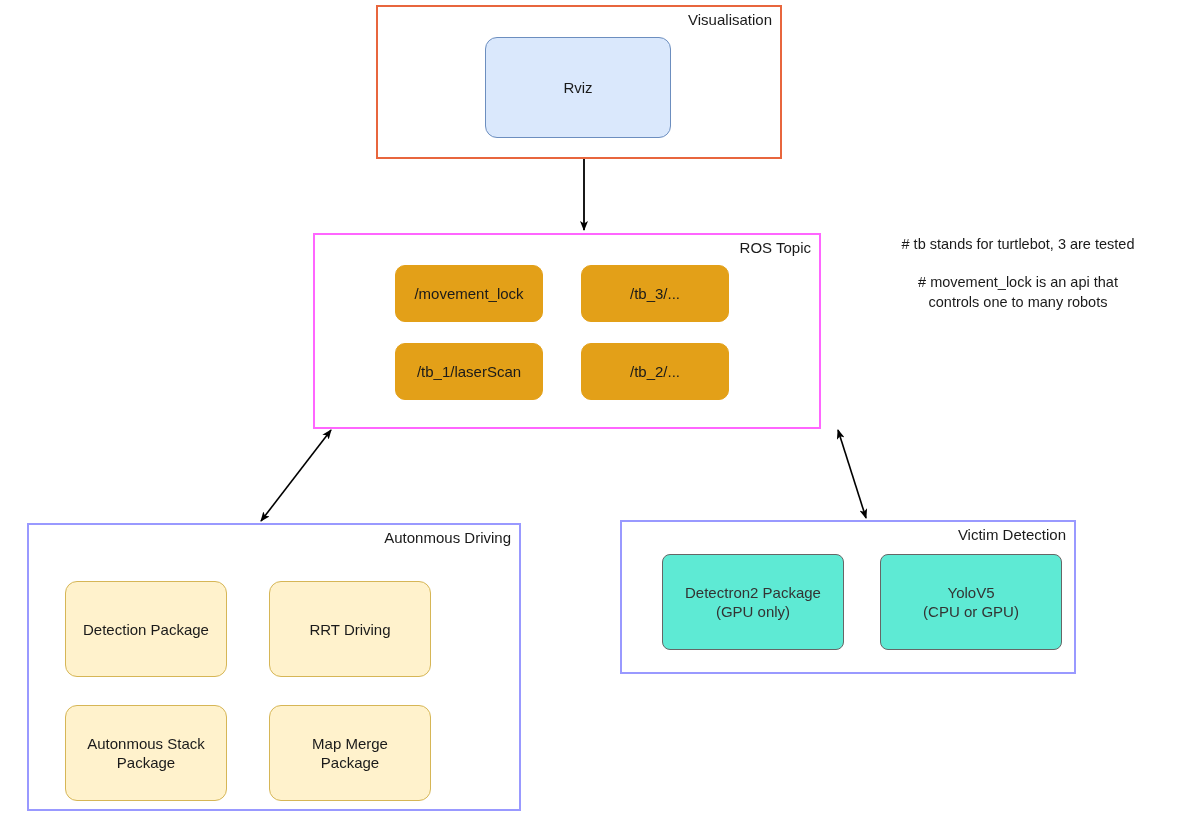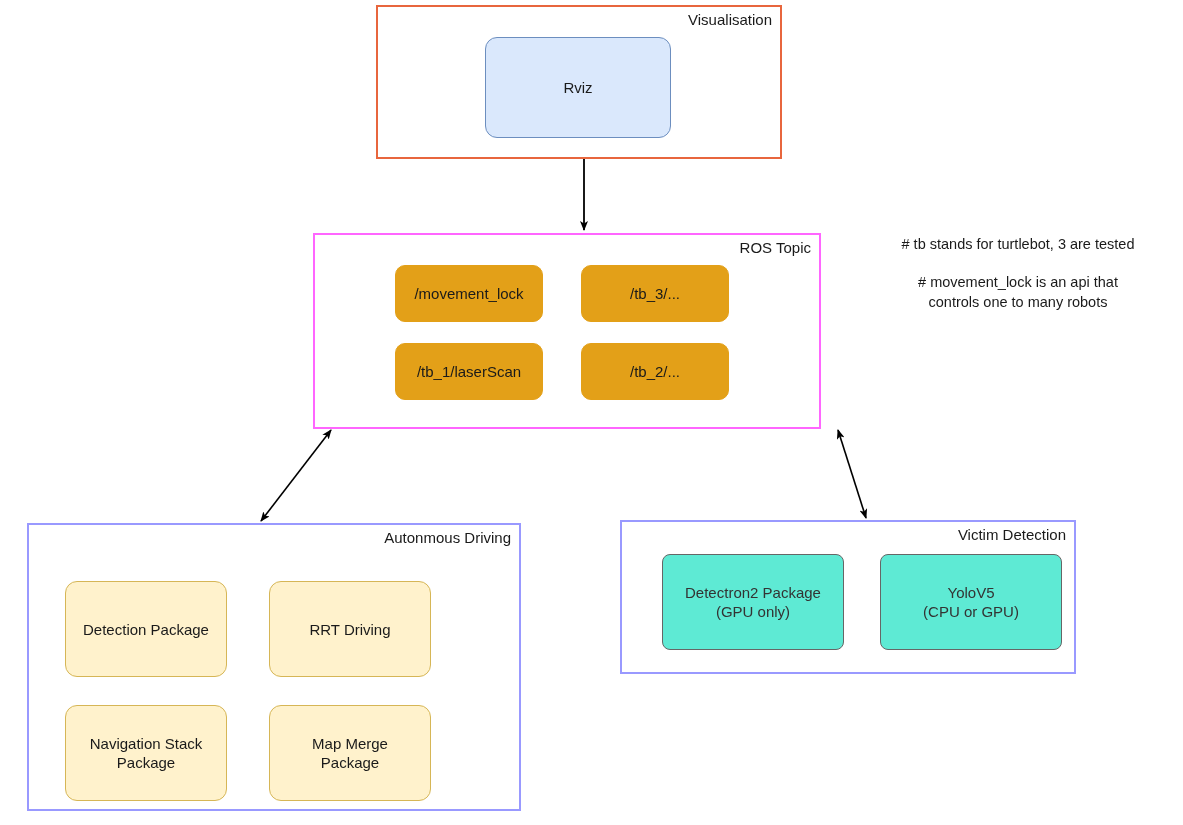--- a/index.html
+++ b/index.html
@@ -187,21 +187,21 @@
   <div class="notes">
     <div class="note-line"># tb stands for turtlebot, 3 are tested</div>
     <div class="note-line"># movement_lock is an api that
 controls one to many robots</div>
   </div>
 
   <div class="group-box group-autonomous-driving">
     <span class="group-label">Autonmous Driving</span>
     <div class="node node-package pkg-r0 pkg-c0">Detection Package</div>
     <div class="node node-package pkg-r0 pkg-c1">RRT Driving</div>
-    <div class="node node-package pkg-r1 pkg-c0">Navigation Stack
+    <div class="node node-package pkg-r1 pkg-c0">Autonmous Stack
 Package</div>
     <div class="node node-package pkg-r1 pkg-c1">Map Merge Package</div>
   </div>
 
   <div class="group-box group-victim-detection">
     <span class="group-label">Victim Detection</span>
     <div class="node node-detector det-c0">Detectron2 Package
 (GPU only)</div>
     <div class="node node-detector det-c1">YoloV5
 (CPU or GPU)</div>

